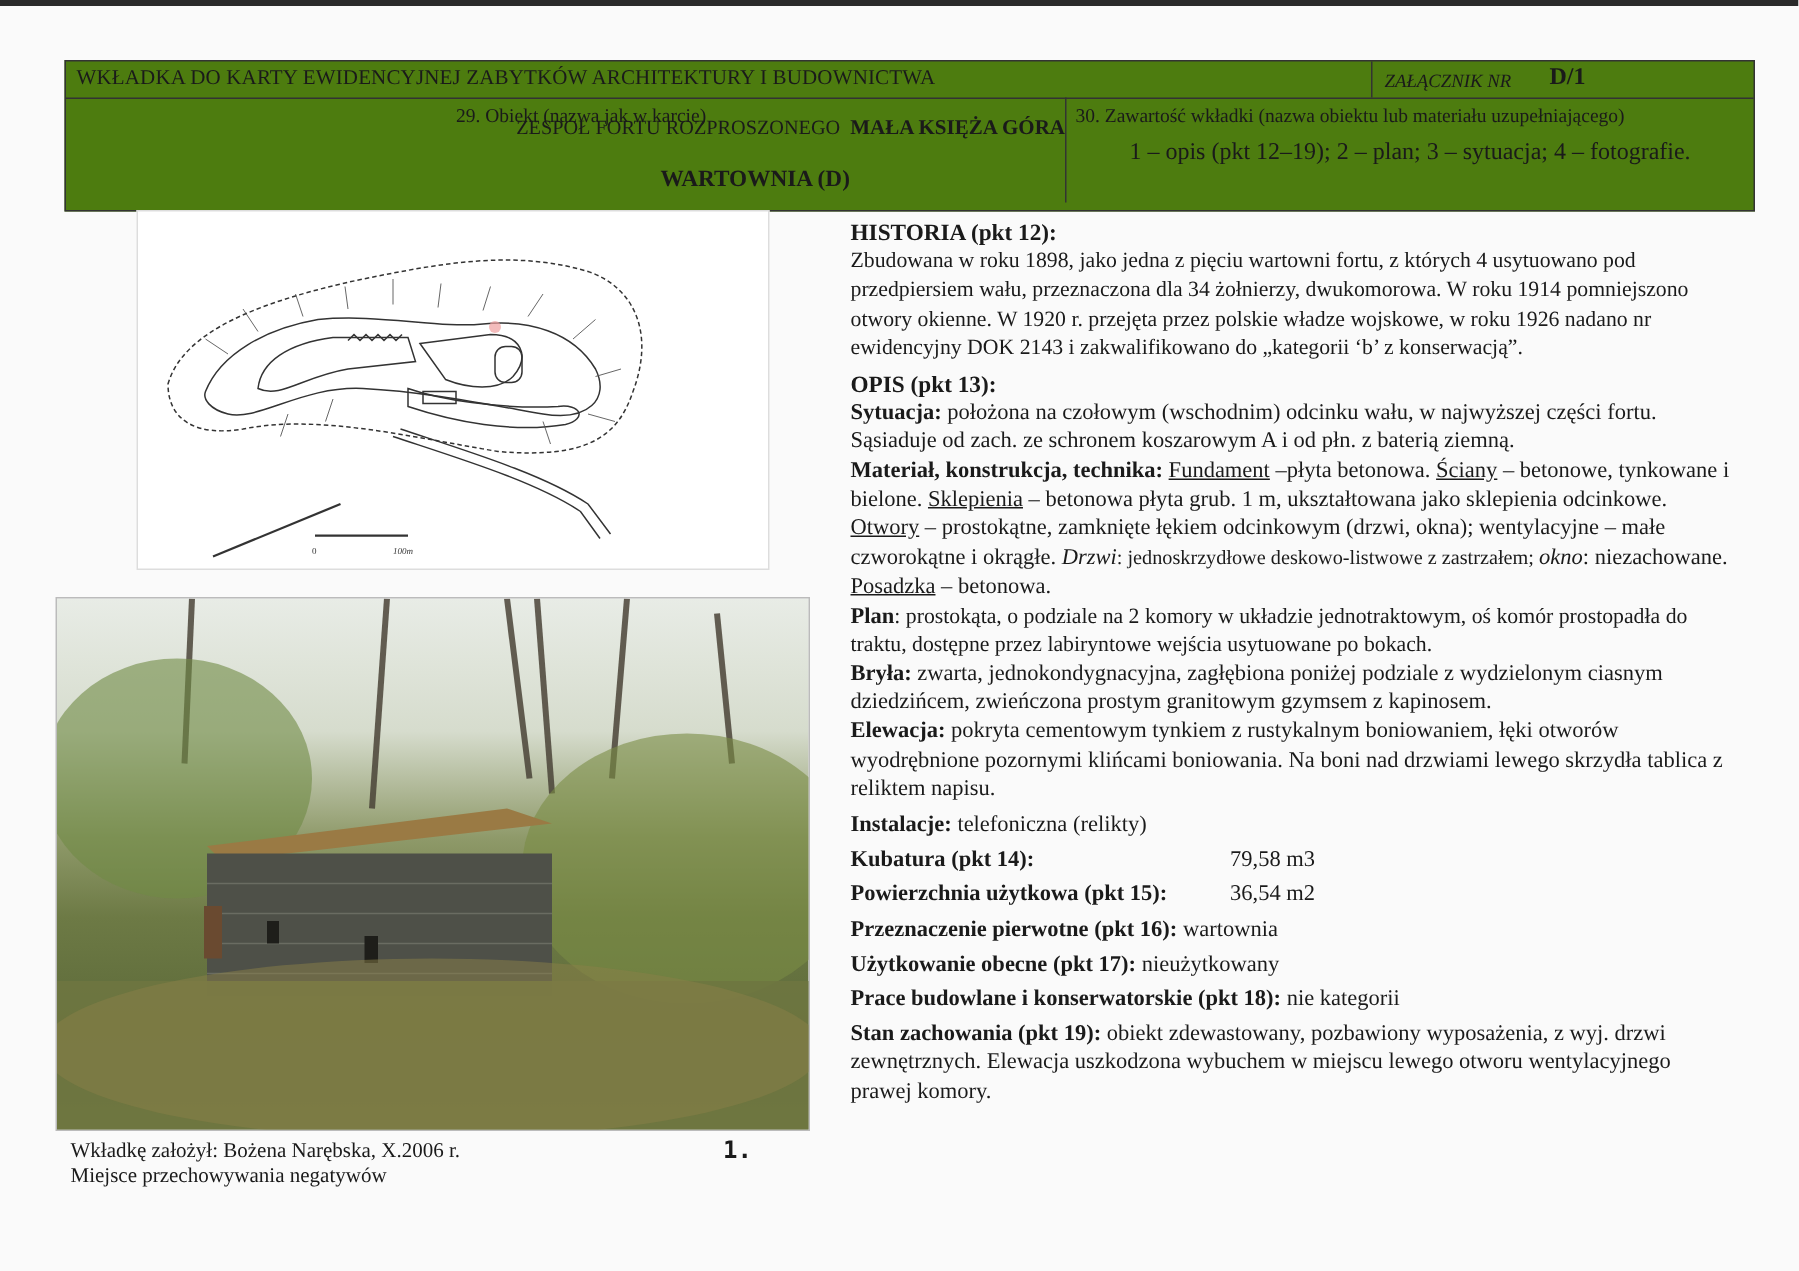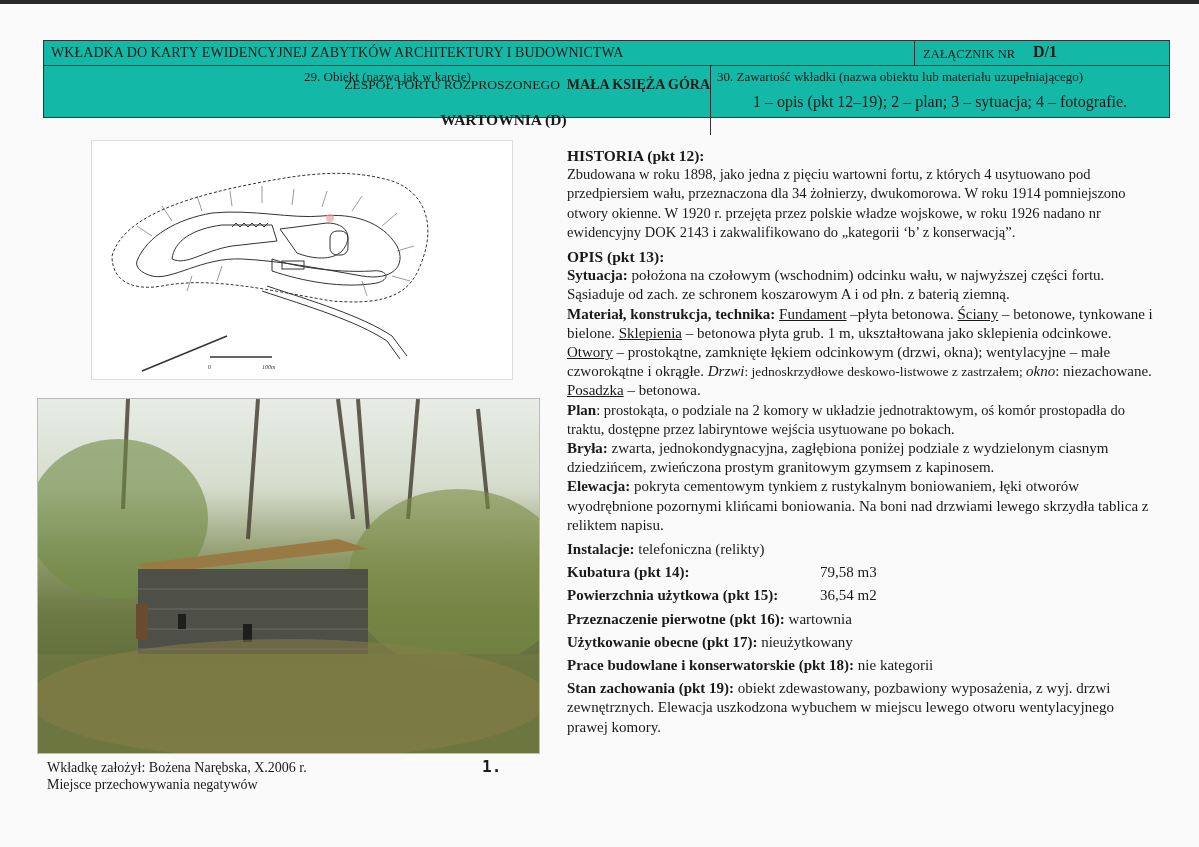--- a/index.html
+++ b/index.html
@@ -4,27 +4,27 @@
 <style>
   html, body { margin: 0; padding: 0; }
   body {
     width: 1199px; height: 847px; position: relative; overflow: hidden;
     background: #fafafa;
     font-family: "Liberation Serif", "DejaVu Serif", serif;
     color: #1a1a1a;
   }
   .topbar { position: absolute; left: 0; top: 0; width: 1199px; height: 4px; background: #2a2a2a; }
   .header-table {
-    position: absolute; left: 43px; top: 40px; width: 1127px; height: 78px;
-    border: 1px solid #333; box-sizing: border-box; background: #14b8a6;
+    position: absolute; left: 43px; top: 40px; width: 1127px; height: 101px;
+    border: 1px solid #333; box-sizing: border-box; background: #4d7c0f;
   }
   .h-row1 { position: absolute; left: 0; top: 0; width: 100%; height: 24px; border-bottom: 1px solid #333; }
   .h-title { position: absolute; left: 7px; top: 4px; font-size: 14px; letter-spacing: 0.1px; }
   .h-annex { position: absolute; left: 870px; top: 0; width: 257px; height: 24px; border-left: 1px solid #333; }
-  .h-annex .lbl { position: absolute; left: 8px; top: 6px; font-size: 12.5px; }
+  .h-annex .lbl { position: absolute; left: 8px; top: 6px; font-size: 12.5px; font-style: italic; }
   .h-annex .val { position: absolute; left: 118px; top: 2px; font-size: 16px; font-weight: bold; }
   .h-cell { position: absolute; top: 24px; height: 70px; }
   .c28 { left: 0; width: 253px; border-right: 1px solid #333; }
   .c29 { left: 253px; width: 413px; border-right: 1px solid #333; }
   .c30 { left: 666px; width: 460px; }
   .cell-label { position: absolute; left: 7px; top: 4px; font-size: 13px; }
   .c28 .big { position: absolute; left: 0; width: 100%; top: 30px; text-align: center; font-size: 19.5px; font-weight: bold; }
   .c29 .line1 { position: absolute; left: 0; width: 100%; top: 12px; text-align: right; font-size: 13.5px; }
   .c29 .line1 b { font-size: 14px; }
   .c29 .line2 { position: absolute; left: 0; width: 100%; top: 46px; text-align: center; font-size: 15.5px; font-weight: bold; }

